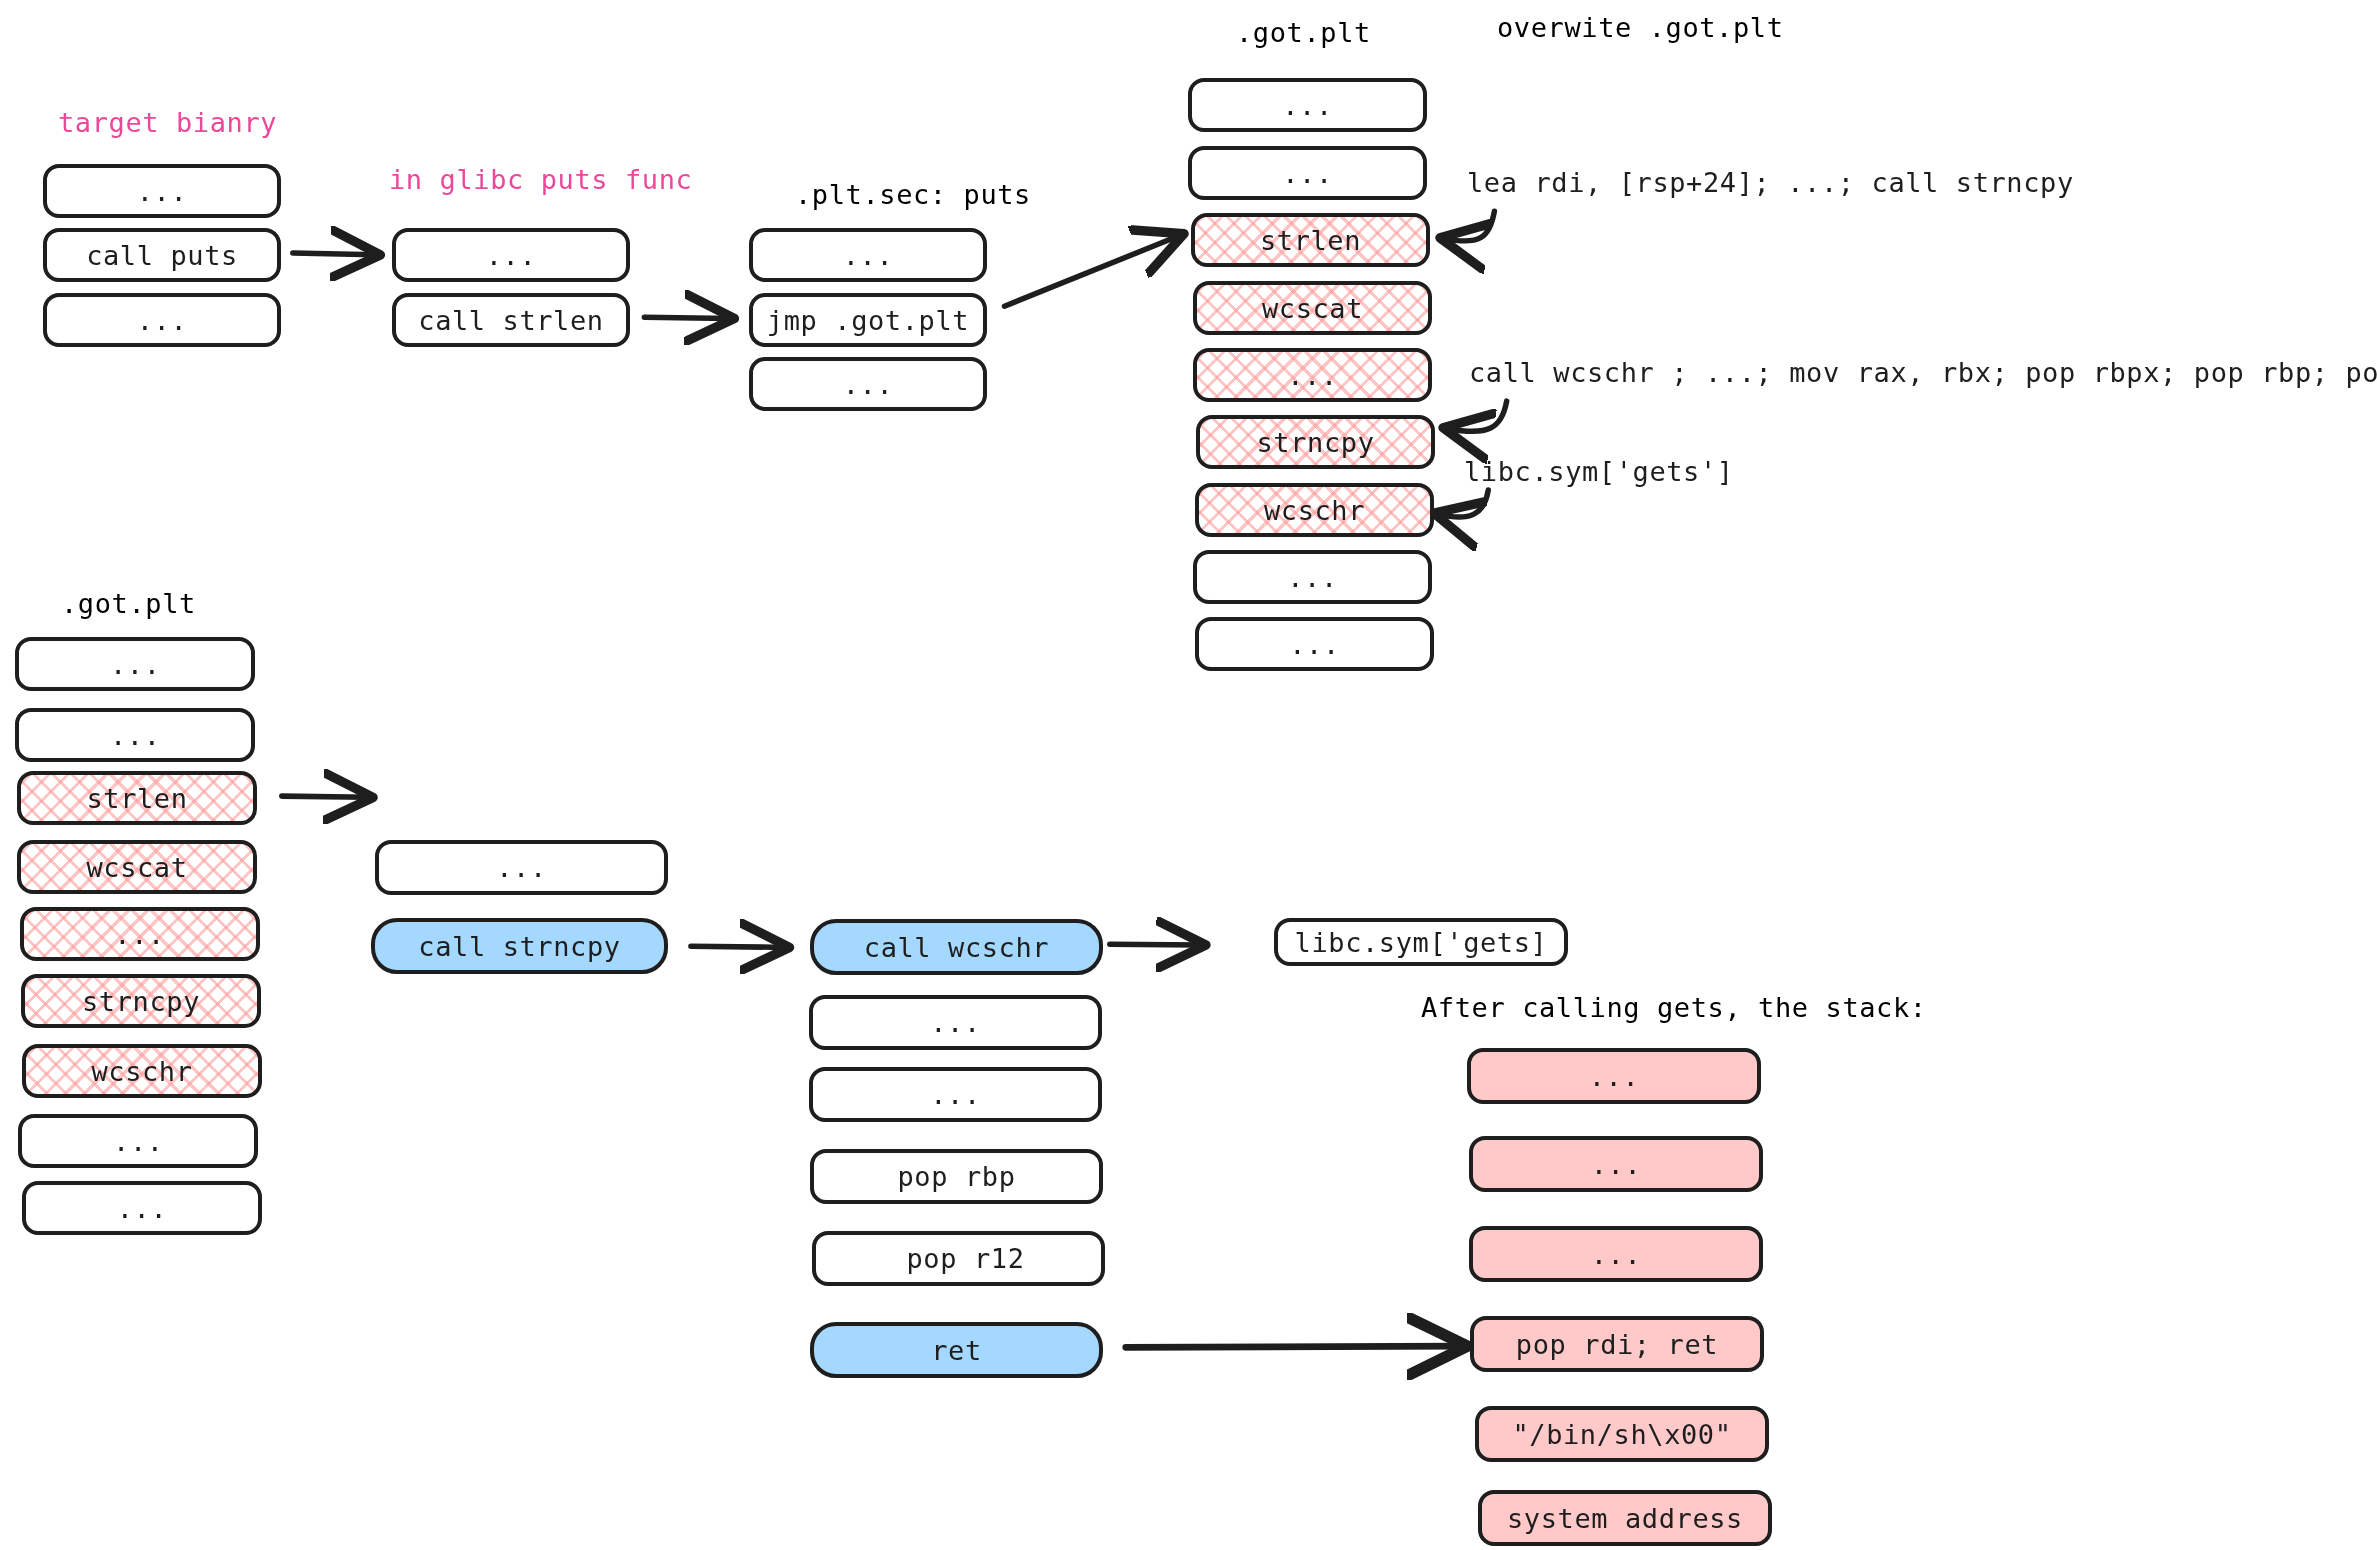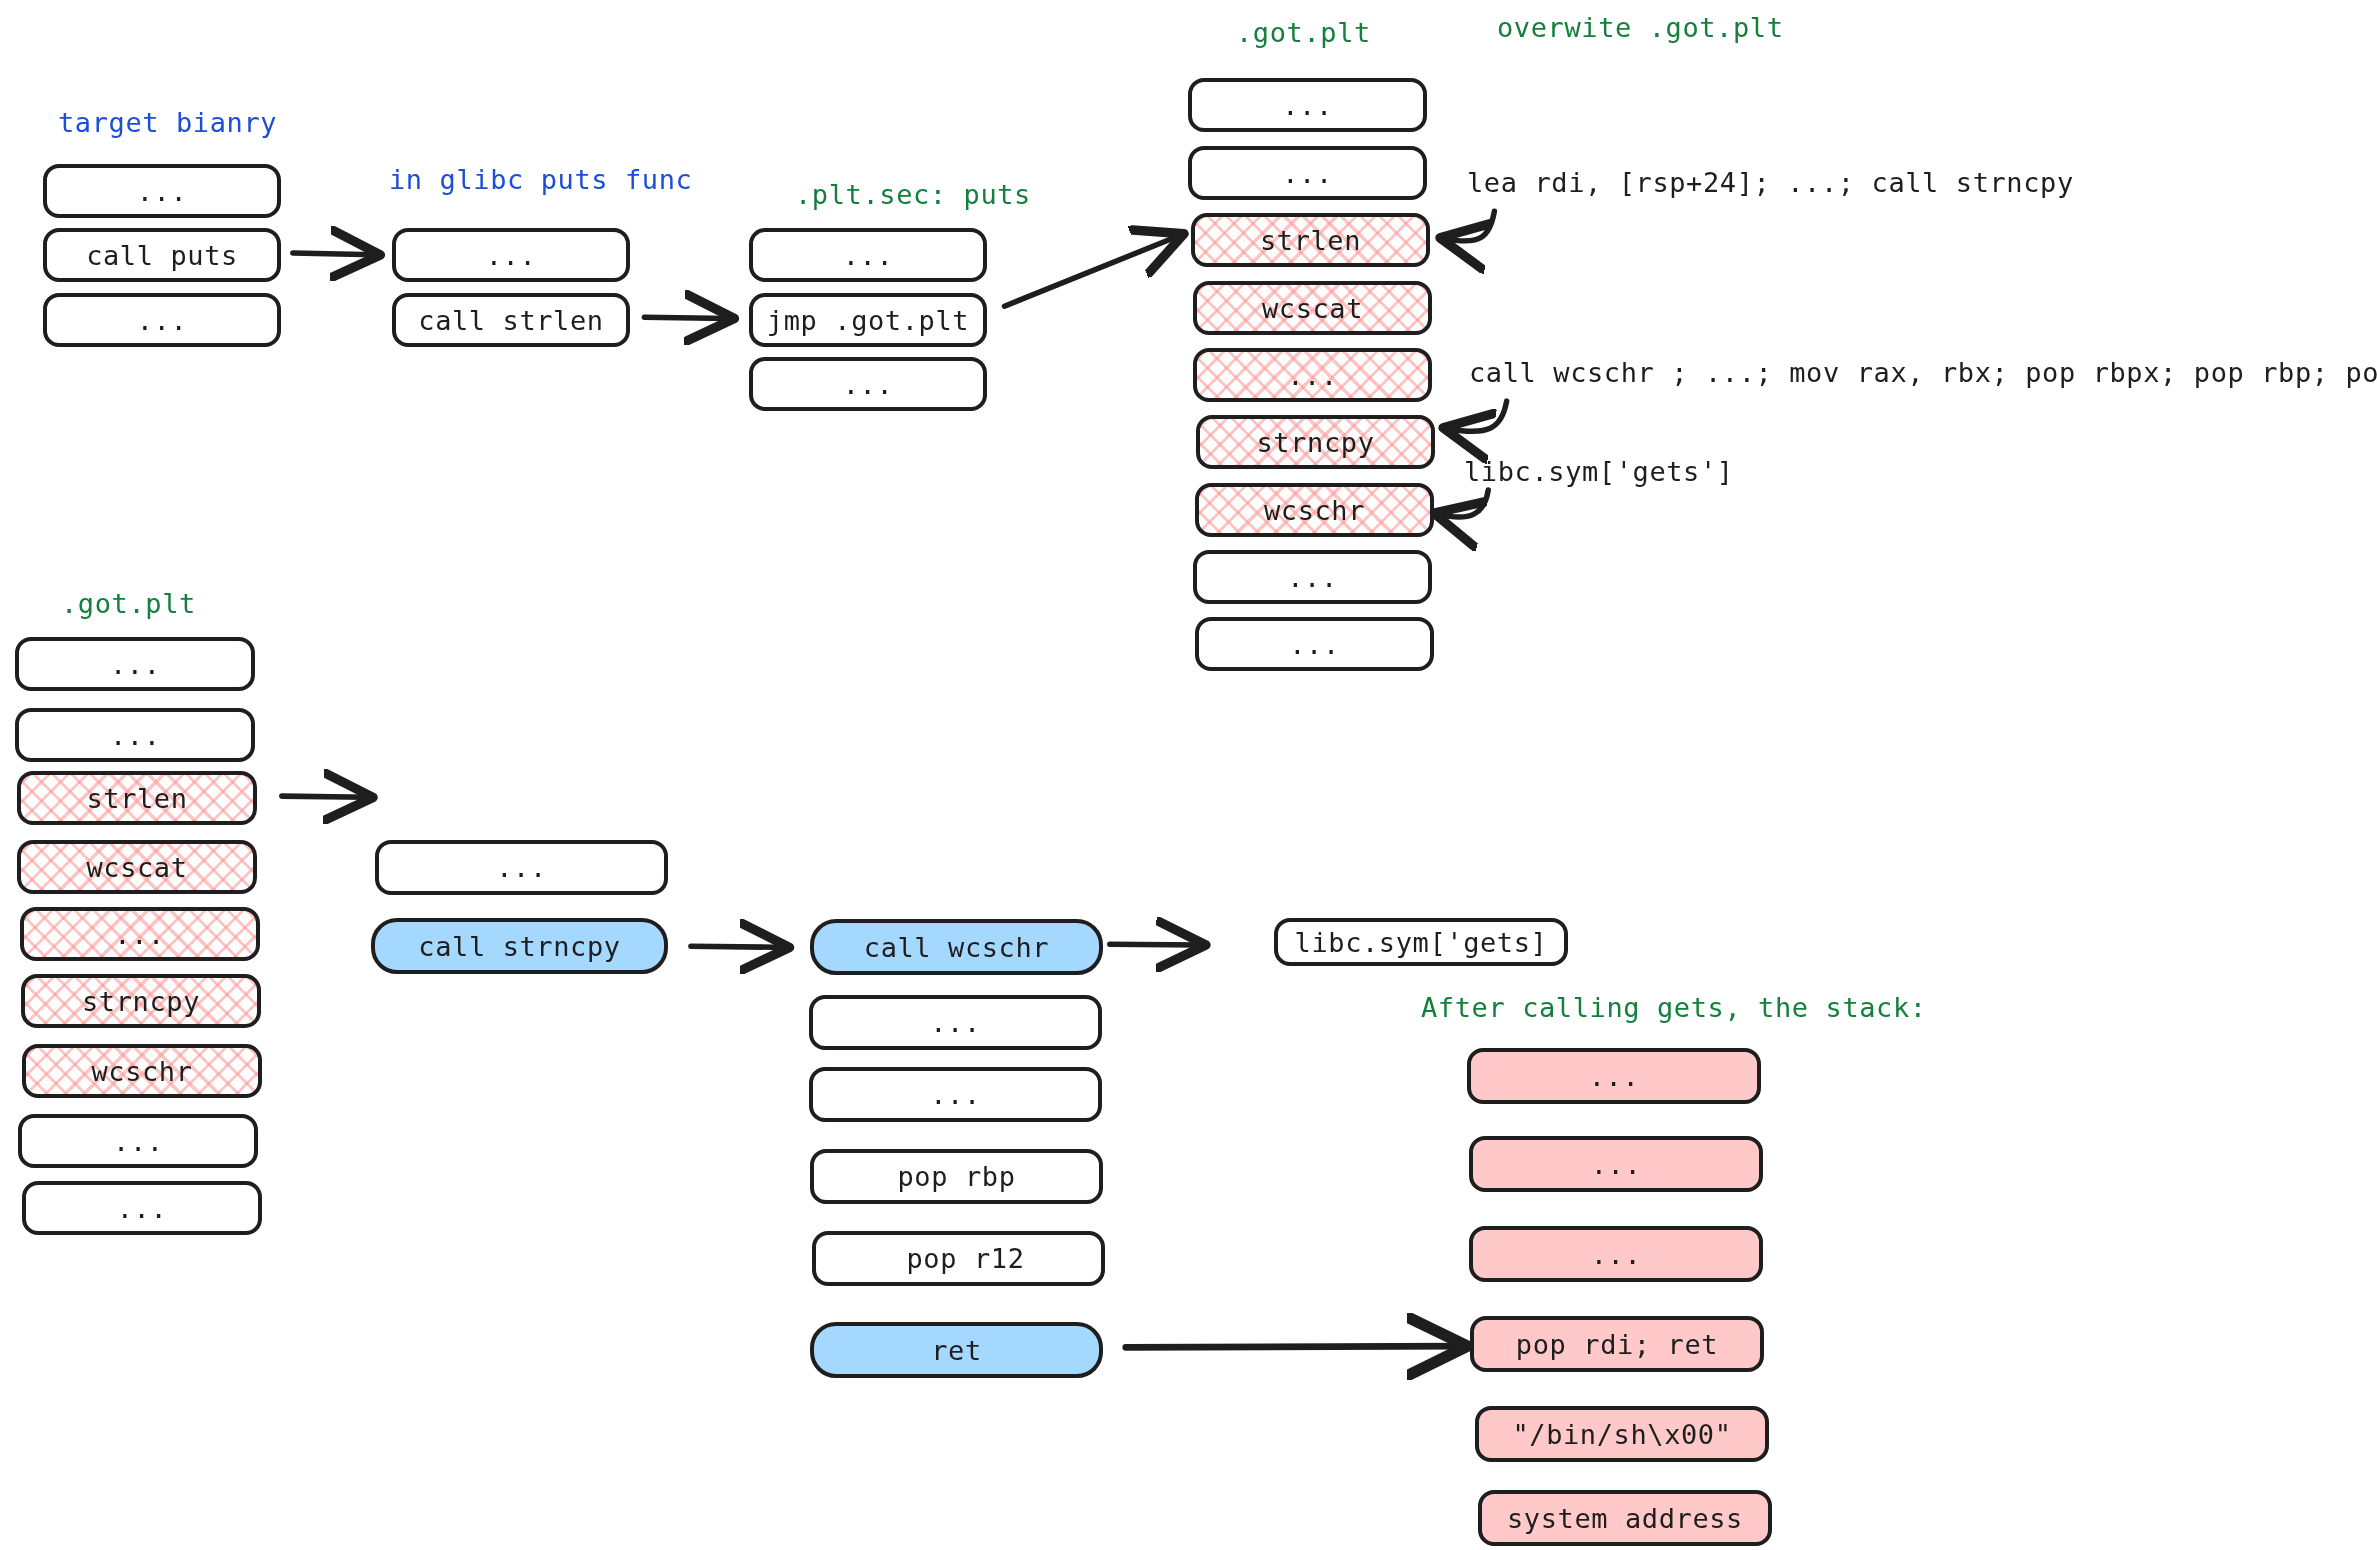--- a/index.html
+++ b/index.html
@@ -27,27 +27,27 @@
     background-color:#ffffff;
     background-image:
       repeating-linear-gradient(45deg, rgba(255,150,150,.55) 0 3.1px, rgba(0,0,0,0) 3.1px 13.5px),
       repeating-linear-gradient(-45deg, rgba(255,150,150,.55) 0 3.1px, rgba(0,0,0,0) 3.1px 13.5px);
   }
   .box.blue{background:#a5d8ff;border-radius:26px;}
   .box.pink{background:#ffc9c9;}
 
   .lbl{
     position:absolute;
-    color:#15803d;
+    color:#000000;
     font-size:27px;
     white-space:nowrap;
     letter-spacing:0.6px;
     font-family:"DejaVu Sans Mono","Liberation Mono",monospace;
   }
-  .lbl.red{color:#1d4ed8;text-align:right;}
+  .lbl.red{color:#ec4899;text-align:right;}
   .note{
     position:absolute;color:#1e1e1e;font-size:27px;white-space:nowrap;
     font-family:"DejaVu Sans Mono","Liberation Mono",monospace;letter-spacing:0.6px;
   }
 </style>
 </head>
 <body>
 
 <div class="stage">
 

